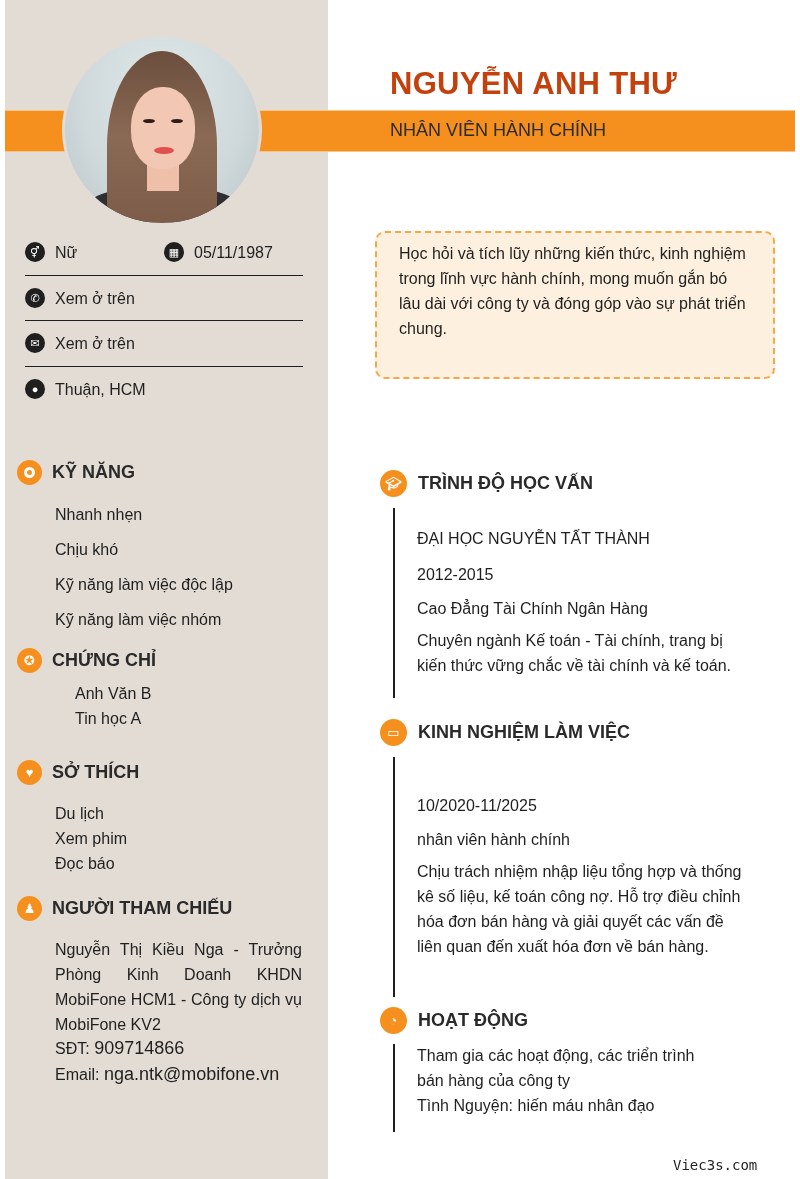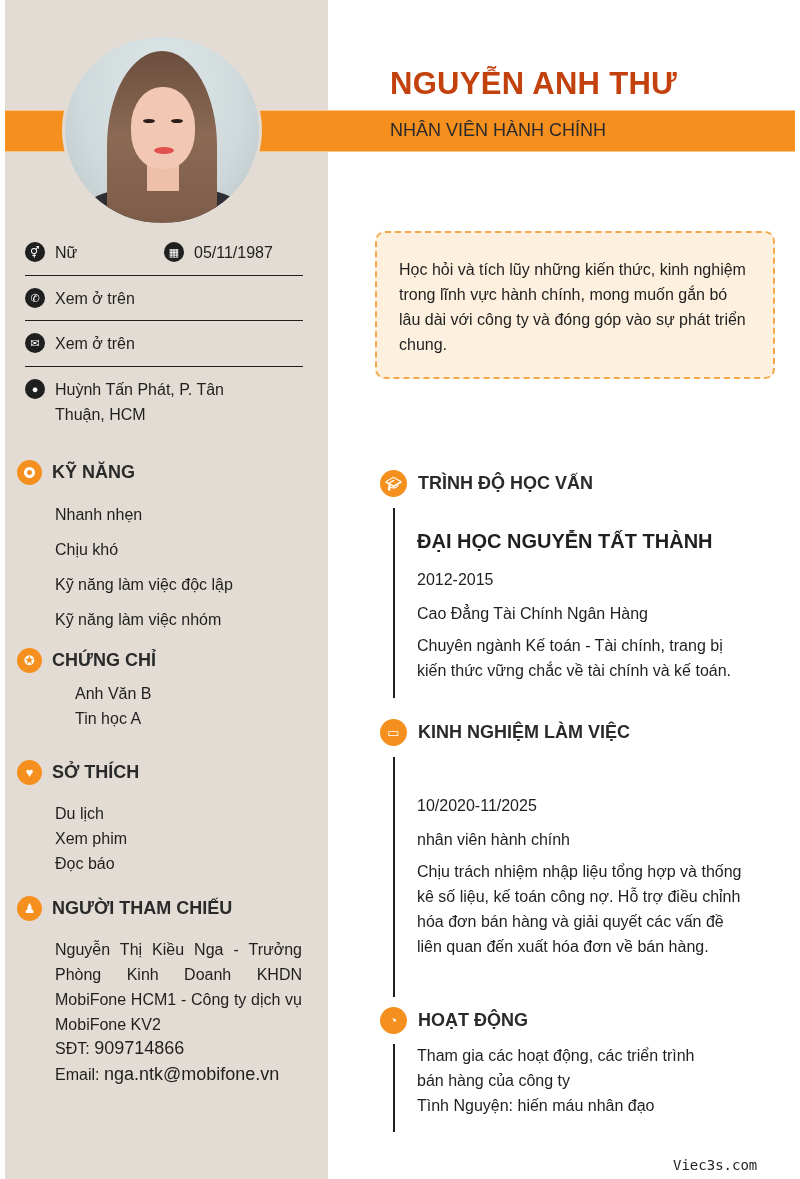--- a/index.html
+++ b/index.html
@@ -31,27 +31,27 @@
   .side-heading { position: absolute; left: 17px; display: flex; align-items: center; font-size: 18px; font-weight: bold; color: #2a2a2a; }
   .icon-orange { width: 25px; height: 25px; border-radius: 50%; background: #F5901E; color: #ffffff; display: inline-flex; align-items: center; justify-content: center; font-size: 13px; margin-right: 10px; flex-shrink: 0; }
   .ring { width: 11px; height: 11px; border-radius: 50%; background: #F5901E; border: 3px solid #ffffff; box-shadow: 0 0 0 2px #F5901E; }
 
   .side-list { position: absolute; left: 55px; font-size: 16px; color: #1f1f1f; }
   .side-list div { white-space: nowrap; }
   .ref-text { position: absolute; left: 55px; width: 247px; font-size: 16px; line-height: 25px; text-align: justify; color: #1f1f1f; }
   .ref-line { position: absolute; left: 55px; font-size: 16px; color: #1f1f1f; }
   .ref-line .big { font-size: 18px; }
 
-  .objective { position: absolute; left: 375px; top: 231px; width: 400px; height: 148px; background: #FEF0DE; border: 2px dashed #F5A84A; border-radius: 10px; padding: 24px 22px; font-size: 16px; line-height: 25px; color: #1f1f1f; }
+  .objective { position: absolute; left: 375px; top: 231px; width: 400px; height: 148px; background: #FEF0DE; border: 2px dashed #F5A84A; border-radius: 10px; padding: 8px 22px; font-size: 16px; line-height: 25px; color: #1f1f1f; }
 
   .main-heading { position: absolute; left: 380px; display: flex; align-items: center; font-size: 18px; font-weight: bold; color: #2a2a2a; }
   .main-heading .icon-orange { width: 27px; height: 27px; margin-right: 11px; }
   .vline { position: absolute; left: 393px; width: 1.5px; background: #1f1f1f; }
   .block { position: absolute; left: 417px; width: 360px; font-size: 16px; color: #1f1f1f; }
-  .block .title { font-weight: bold; font-size: 20px; }
+  .block .title { font-weight: normal; font-size: 16px; }
   .block .line { line-height: 25px; }
 
   .watermark { position: absolute; left: 673px; top: 1157px; font-family: "DejaVu Sans Mono", "Liberation Mono", monospace; font-size: 14px; color: #1f1f1f; }
 </style>
 </head>
 <body>
 
 <div class="sidebar"></div>
 <div class="orange-bar"></div>
 
@@ -90,21 +90,20 @@
 
 <div class="info-row" style="top:331px;">
   <span class="icon-dark">✉</span>
   <span>Xem ở trên</span>
 </div>
 <div class="divider" style="top:366px;"></div>
 
 <div class="info-row" style="top:377px;">
   <span class="icon-dark">●</span>
   <span>
-    <span style="display:block">Huỳnh Tấn Phát, P. Tân</span>
     <span style="display:block">Thuận, HCM</span>
   </span>
 </div>
 
 <div class="side-heading" style="top:460px;">
   <span class="icon-orange">
       <span class="ring"></span>
     </span>
   <span>KỸ NĂNG</span>
 </div>

